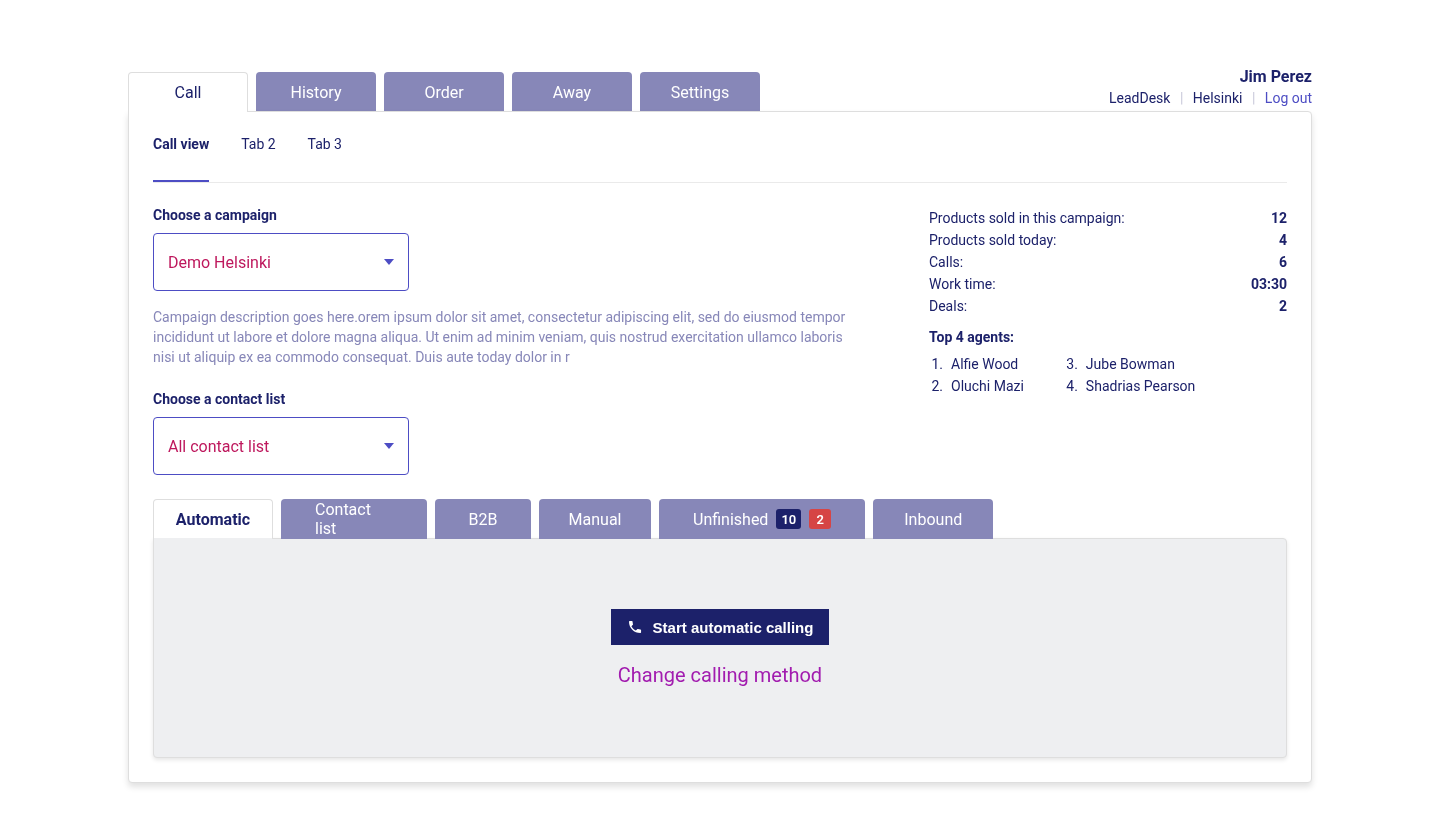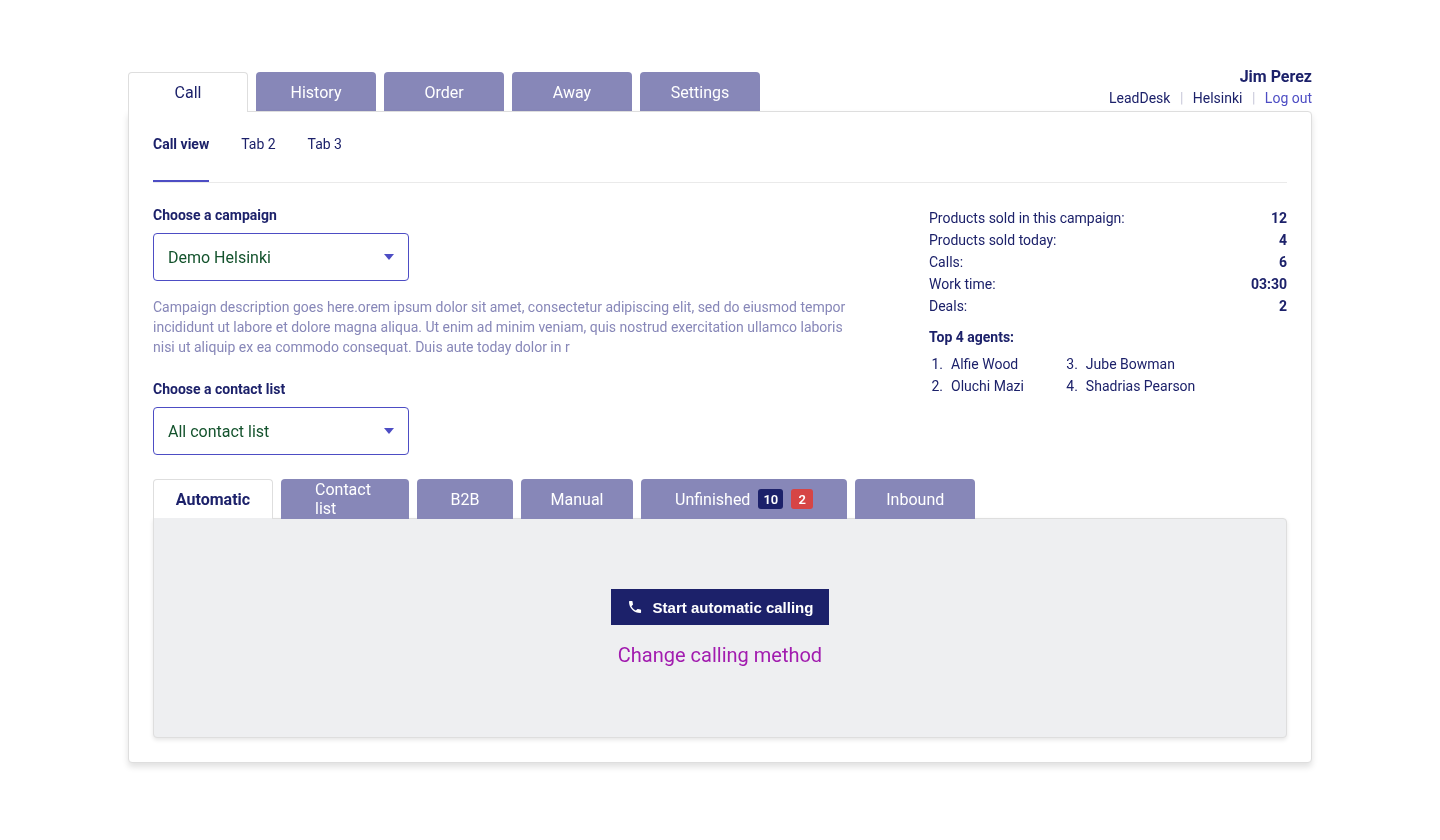--- a/index.html
+++ b/index.html
@@ -37,23 +37,23 @@
   .subtabs { display: flex; gap: 32px; border-bottom: 1px solid #EAEAEA; margin-bottom: 24px; }
   .subtab { font-size: 14px; color: #1C216A; padding-bottom: 28px; cursor: pointer; }
   .subtab.active { font-weight: 700; border-bottom: 2px solid #4D4DC4; }
 
   .content-row { display: flex; gap: 80px; }
   .col-left { width: 696px; }
   .col-right { flex: 1; font-size: 14px; color: #1C216A; }
 
   .label { font-size: 14px; font-weight: 700; color: #1C216A; margin-bottom: 10px; }
   .dropdown {
-    width: 256px; height: 48px; border: 1px solid #4D4DC4; border-radius: 4px;
+    width: 256px; height: 58px; border: 1px solid #4D4DC4; border-radius: 4px;
     display: flex; align-items: center; justify-content: space-between; padding: 0 14px;
-    font-size: 16px; color: #14532d; cursor: pointer; background: #fff;
+    font-size: 16px; color: #be185d; cursor: pointer; background: #fff;
   }
   .caret { width: 0; height: 0; border-left: 5px solid transparent; border-right: 5px solid transparent; border-top: 6px solid #4D4DC4; }
   .desc { font-size: 14px; color: #8787B8; line-height: 20px; margin: 16px 0 24px 0; }
 
   .stat-row { display: flex; justify-content: space-between; padding: 3px 0; font-size: 14px; }
   .stat-row .val { font-weight: 700; }
   .top-agents-label { font-weight: 700; margin-top: 12px; margin-bottom: 8px; }
   .agents { display: flex; gap: 40px; }
   .agents ol { list-style: none; }
   .agents li { display: flex; gap: 8px; padding: 3px 0; font-size: 14px; }
@@ -177,21 +177,21 @@
                 <span class="num">4.</span>
                 <span>Shadrias Pearson</span>
               </li>
           </ol>
         </div>
       </div>
     </div>
 
     <div class="mode-row">
       <div class="mode-tab active" style="width:120px">Automatic</div>
-      <div class="mode-tab inactive" style="width:128px">Contact list</div>
+      <div class="mode-tab inactive" style="width:146px">Contact list</div>
       <div class="mode-tab inactive" style="width:96px">B2B</div>
       <div class="mode-tab inactive" style="width:112px">Manual</div>
       <div class="mode-tab inactive">
         <span>Unfinished</span>
         <span class="badge badge-dark">10</span>
         <span class="badge badge-red">2</span>
       </div>
       <div class="mode-tab inactive" style="width:120px">Inbound</div>
     </div>
 

